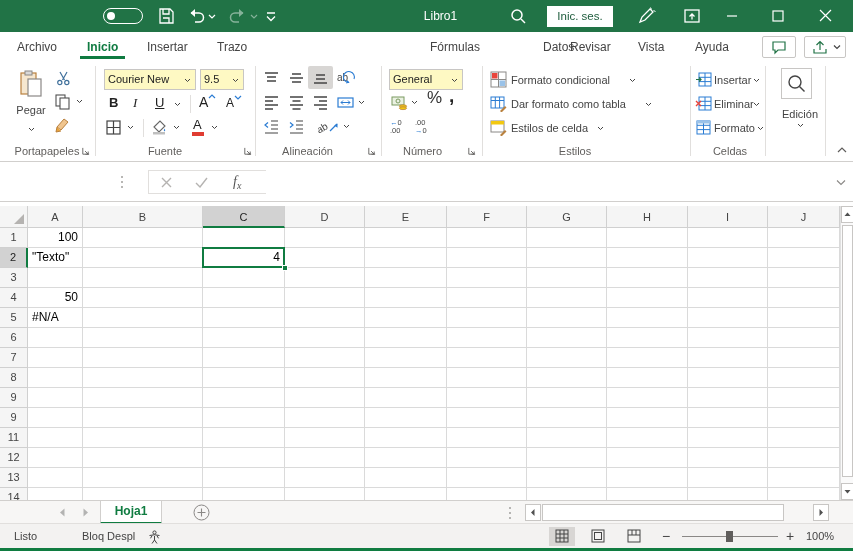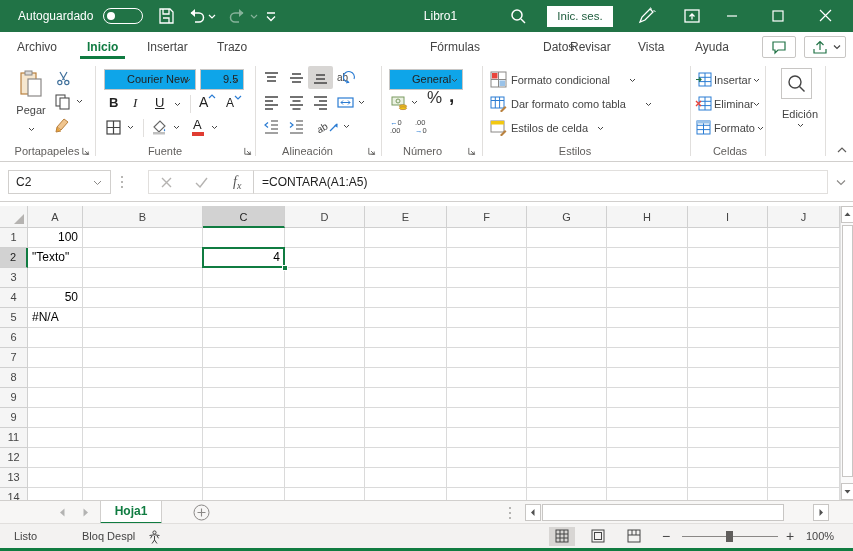--- a/index.html
+++ b/index.html
@@ -28,21 +28,21 @@
 #ribbon { position:absolute; left:0; top:62px; width:853px; height:100px; background:#fff; border-bottom:1px solid #d1cfcd; }
 .gsep { position:absolute; top:4px; width:1px; height:90px; background:#e1dfdd; }
 .glabel { position:absolute; top:83px; height:14px; font-size:11px; color:#605e5c; text-align:center; }
 .launcher { position:absolute; top:85px; width:10px; height:10px; line-height:0; }
 .launcher svg { width:9px; height:9px; }
 .ricon16 { position:absolute; width:17px; height:17px; line-height:0; }
 .ricon16 svg { width:100%; height:100%; }
 .rtext { position:absolute; font-size:11px; color:#444; height:16px; line-height:16px; white-space:nowrap; }
 .chev { position:absolute; width:7px; height:5px; line-height:0; }
 .chev svg { width:7px; height:5px; display:block; }
-.combo { position:absolute; height:21px; border:1px solid #c8c6c4; background:#0ea5e9; font-size:11px; color:#222; line-height:19px; padding-left:22px; }
+.combo { position:absolute; height:21px; border:1px solid #c8c6c4; background:#fef9c3; font-size:11px; color:#222; line-height:19px; padding-left:3px; }
 .combo .cchev { position:absolute; right:4px; top:8px; line-height:0; }
 .combo .cchev svg { display:block; }
 .selbox { position:absolute; background:#d8d6d4; border-radius:2px; }
 .mini2 { position:absolute; font-size:7.5px; line-height:7.5px; color:#444; text-align:left; font-family:"Liberation Sans",sans-serif; }
 .mini2 .bl { color:#2b7cd3; }
 
 
 #formulabar { position:absolute; left:0; top:162px; width:853px; height:40px; background:#fff; border-bottom:1px solid #d1cfcd; }
 #namebox { position:absolute; left:8px; top:8px; width:103px; height:24px; border:1px solid #d1cfcd; font-size:12px; color:#222; line-height:22px; padding-left:7px; }
 #fx-area { position:absolute; left:148px; top:8px; width:118px; height:24px; border:1px solid #e1dfdd; border-right:none; }
@@ -80,21 +80,20 @@
 #zoomslider { position:absolute; left:682px; top:12px; width:96px; height:1px; background:#8a8886; }
 #zoomthumb { position:absolute; left:726px; top:7px; width:7px; height:11px; background:#605e5c; }
 #greenline { position:absolute; left:0; top:548px; width:853px; height:3px; background:#107C41; }
 </style>
 </head>
 <body>
 
 <div id="app">
 
   <div id="titlebar">
-    <span class="t" style="left:18px">Autoguardado</span>
     <span id="autosave-toggle">
         <span id="autosave-knob"></span>
       </span>
     <span class="tb-icon" style="left:156px">
       <svg viewBox="0 0 20 20">
           <path d="M4 3h10l3 3v11H4z" fill="none" stroke="#fff" stroke-width="1.3"></path>
           <path d="M7 3v5h6V3M7 12h6v5" fill="none" stroke="#fff" stroke-width="1.3"></path>
         </svg>
     </span>
     <span class="tb-icon" style="left:186px">
@@ -471,40 +470,34 @@
           </svg>
         </span>
     </div>
     <div class="gsep" style="left:825px"></div>
     <span style="position:absolute;left:836px;top:84px;width:12px;height:8px;line-height:0"><svg width="12" height="8" viewBox="0 0 12 8">
           <path d="M2 6 l4-4 4 4" fill="none" stroke="#605e5c" stroke-width="1.2"></path>
         </svg></span>
   </div>
 
   <div id="formulabar">
-    <div id="namebox"><span>C2</span>
-      <svg width="9" height="6" viewBox="0 0 9 6" style="position:absolute;right:8px;top:9px">
-          <path d="M1 1 l3.5 3.5 L8 1" fill="none" stroke="#8a8886" stroke-width="1"></path>
-        </svg>
-    </div>
     <svg width="4" height="14" viewBox="0 0 4 14" style="position:absolute;left:120px;top:13px">
         <circle cx="2" cy="2" r="1" fill="#a19f9d"></circle>
         <circle cx="2" cy="7" r="1" fill="#a19f9d"></circle>
         <circle cx="2" cy="12" r="1" fill="#a19f9d"></circle>
       </svg>
     <div id="fx-area">
       <svg width="11" height="11" viewBox="0 0 11 11" style="position:absolute;left:12px;top:6px">
           <path d="M1 1 l9 9 M10 1 l-9 9" stroke="#b5b3b1" stroke-width="1.4"></path>
         </svg>
       <svg width="13" height="11" viewBox="0 0 13 11" style="position:absolute;left:46px;top:6px">
           <path d="M1 6 l4 4 7-9" fill="none" stroke="#b5b3b1" stroke-width="1.4"></path>
         </svg>
       <span style="position:absolute;left:84px;top:3px;font-size:14px;font-style:italic;font-family:'Liberation Serif',serif;color:#555">f<span style="font-size:10px;vertical-align:-3px">x</span></span>
     </div>
-    <div id="formula-input"><span>=CONTARA(A1:A5)</span></div>
     <svg width="10" height="7" viewBox="0 0 10 7" style="position:absolute;left:836px;top:17px">
         <path d="M1 1.5 l4 4 4-4" fill="none" stroke="#8a8886" stroke-width="1.1"></path>
       </svg>
   </div>
 
   <div id="grid">
       <div id="corner"></div>
       <div class="colhead" style="left: 28px; width: 55px;">A</div>
       <div class="colhead" style="left: 83px; width: 120px;">B</div>
       <div class="colhead sel" style="left: 203px; width: 82px;">C</div>

